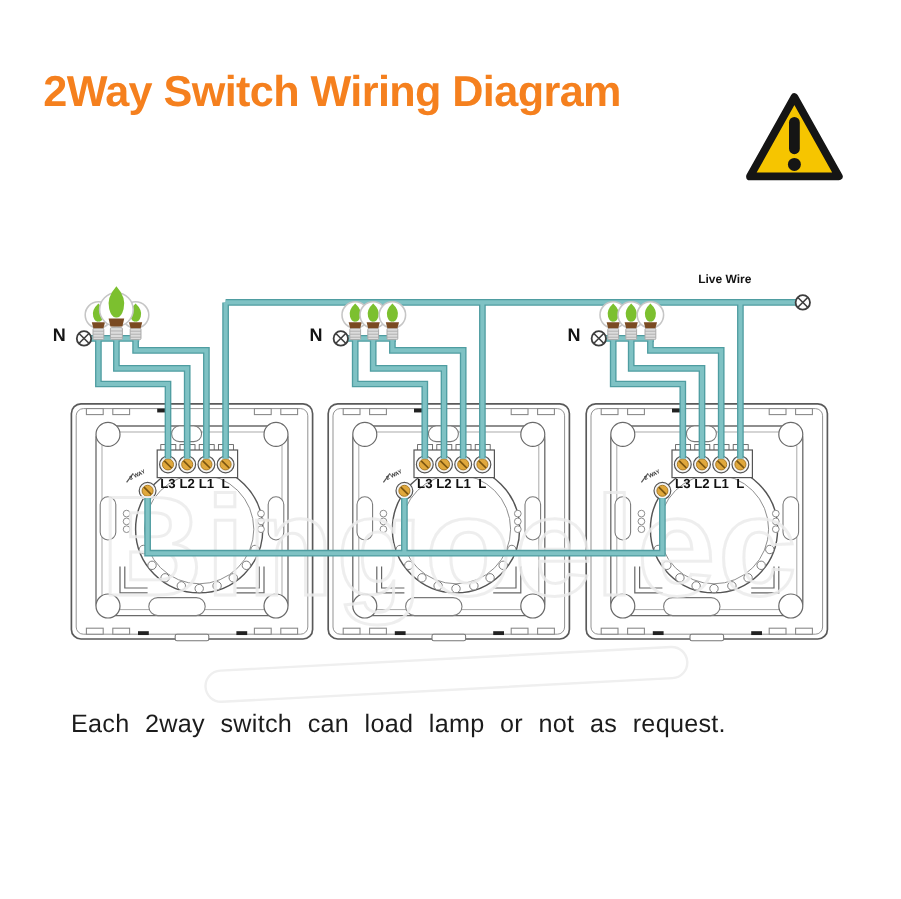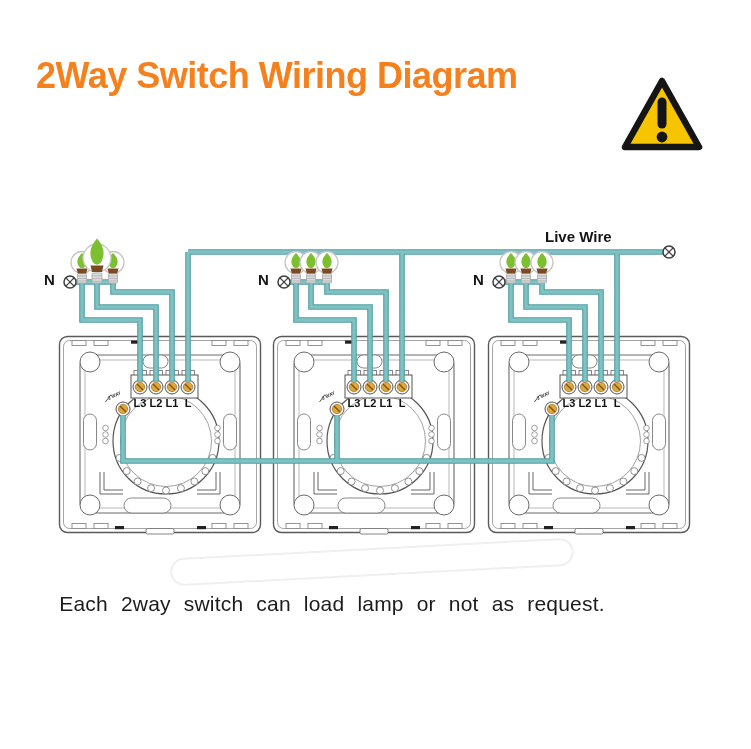--- a/index.html
+++ b/index.html
@@ -1,20 +1,20 @@
 <!DOCTYPE html>
 <html><head>
 <meta charset="utf-8">
 <style>
   html,body{margin:0;padding:0;background:#fff;}
   .canvas{position:relative;width:751px;height:749px;background:#ffffff;overflow:hidden;
           font-family:"Liberation Sans",sans-serif;}
   .abs{position:absolute;}
   .page-title{left:36px;top:26px;font-size:36px;font-weight:bold;color:#f5801e;letter-spacing:-0.5px;z-index:40;margin-top:29px;}
-  .live-wire-label{left:545px;top:228px;width:118px;text-align:left;font-size:15px;font-weight:bold;color:#141414;z-index:40;}
+  .live-wire-label{left:545px;top:228px;width:118px;text-align:center;font-size:10px;font-weight:bold;color:#141414;z-index:40;}
   .n-label{top:271px;width:20px;font-size:15px;font-weight:bold;color:#141414;z-index:40;}
   .switch-svg{z-index:10;}
   .overlay-svg{left:0;top:0;z-index:30;pointer-events:none;}
   .warning-svg{left:620px;top:76px;z-index:40;}
   .caption{left:0;top:590px;width:664px;text-align:center;font-size:21px;color:#1c1c1c;
            line-height:28px;word-spacing:7px;letter-spacing:0.2px;z-index:40;}
   .watermark{left:25px;top:388px;width:700px;text-align:center;font-size:118px;font-weight:bold;
              color:transparent;-webkit-text-stroke:2.5px #ececec;letter-spacing:2px;z-index:20;opacity:.85;}
   .watermark-swoosh{left:170px;top:548px;width:400px;height:24px;border:2px solid #efefef;
                     border-radius:14px;transform:rotate(-3deg);z-index:20;}
@@ -173,20 +173,21 @@
   </svg>
 
   <div class="abs page-title">2Way Switch Wiring Diagram</div>
 
   <svg class="abs warning-svg" width="84" height="78" viewBox="0 0 84 78">
     <path d="M42,5 L79,71 L5,71 Z" fill="#f6c500" stroke="#151515" stroke-width="6.5" stroke-linejoin="round"></path>
     <line x1="42" y1="26" x2="42" y2="48" stroke="#151515" stroke-width="9" stroke-linecap="round"></line>
     <circle cx="42" cy="61" r="5.4" fill="#151515"></circle>
   </svg>
 
+  <div class="abs watermark">Bingoelec</div>
   <div class="abs watermark-swoosh"></div>
 
   <div class="abs live-wire-label">Live Wire</div>
   <div class="abs n-label" style="left:44px;">N</div>
   <div class="abs n-label" style="left:258px;">N</div>
   <div class="abs n-label" style="left:473px;">N</div>
 
   <svg class="abs switch-svg" style="left:58px;top:335px;" width="204" height="200" viewBox="0 0 204 200">
     <use href="#switch-template" xlink:href="#switch-template"></use>
   </svg>

